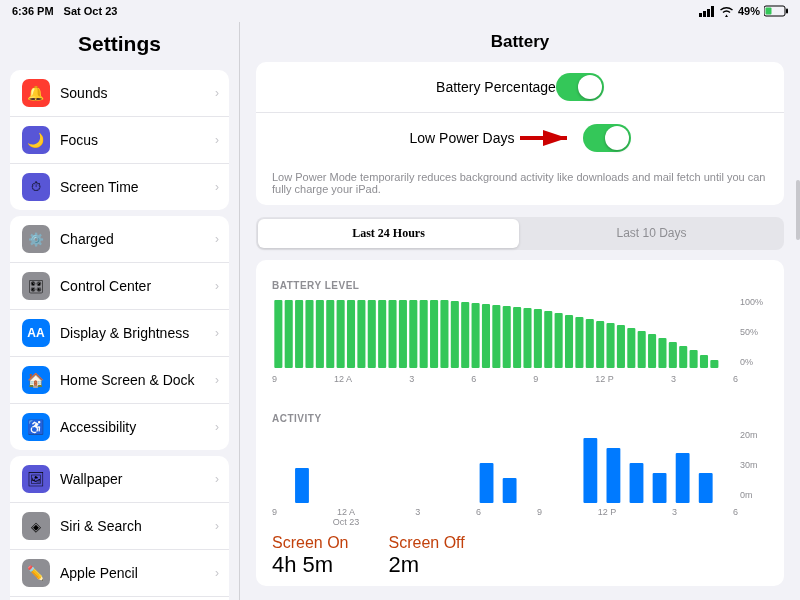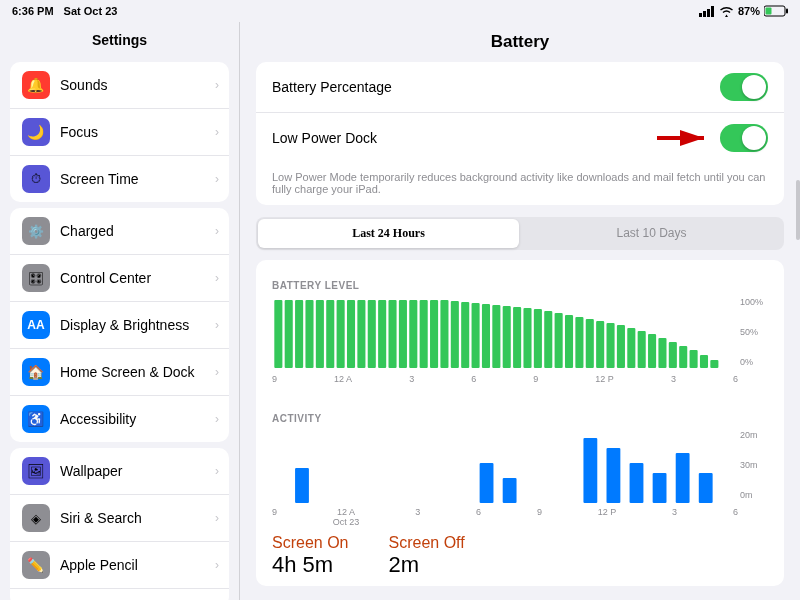--- a/index.html
+++ b/index.html
@@ -13,21 +13,21 @@
     }
     .status-left { display: flex; gap: 4px; align-items: center; }
     .status-right { display: flex; gap: 4px; align-items: center; }
 
     
     .sidebar {
       width: 240px; min-width: 240px; background: #f2f2f7;
       padding-top: 22px; overflow-y: auto; border-right: 1px solid #d1d1d6;
     }
     .sidebar-title {
-      text-align: center; font-size: 14px; font-weight: 600;
+      text-align: center; font-size: 21px; font-weight: 600;
       padding: 10px 0 8px; color: #000;
     }
     .sidebar-group {
       background: #fff; border-radius: 10px; margin: 6px 10px; overflow: hidden;
     }
     .sidebar-item {
       display: flex; align-items: center; padding: 9px 12px;
       border-bottom: 0.5px solid #e5e5ea; cursor: pointer; position: relative;
     }
     .sidebar-item:last-child { border-bottom: none; }
@@ -48,21 +48,21 @@
     .main-header {
       text-align: center; font-size: 17px; font-weight: 600;
       padding: 10px 0 10px; color: #000; background: #f2f2f7;
     }
 
     
     .card {
       background: #fff; border-radius: 10px; margin: 0 16px 12px; overflow: hidden;
     }
     .card-row {
-      display: flex; align-items: center; justify-content: space-between;
+      display: flex; align-items: center; justify-content: center;
       padding: 11px 16px; border-bottom: 0.5px solid #e5e5ea;
     }
     .card-row:last-child { border-bottom: none; }
     .card-row-label { font-size: 14px; color: #000; }
     .card-desc { font-size: 11px; color: #8e8e93; padding: 8px 16px 10px; }
 
     
     .toggle {
       width: 48px; height: 28px; border-radius: 14px; position: relative;
       cursor: pointer; transition: background 0.2s;
@@ -119,21 +119,21 @@
       <rect x="0" y="7" width="3" height="4" fill="#000"></rect>
       <rect x="4" y="5" width="3" height="6" fill="#000"></rect>
       <rect x="8" y="3" width="3" height="8" fill="#000"></rect>
       <rect x="12" y="0" width="3" height="11" fill="#000"></rect>
     </svg>
     <svg width="15" height="11" viewBox="0 0 15 11">
       <path d="M7.5 8.5 l1.5 2.5 l-1.5 0 l-1.5 0 Z" fill="#000"></path>
       <path d="M4 6.5 Q7.5 3.5 11 6.5" stroke="#000" stroke-width="1.5" fill="none"></path>
       <path d="M1.5 4 Q7.5 -0.5 13.5 4" stroke="#000" stroke-width="1.5" fill="none"></path>
     </svg>
-    <span style="font-size:11px;font-weight:600;">87%</span>
+    <span style="font-size:11px;font-weight:600;">49%</span>
     <svg width="24" height="12" viewBox="0 0 24 12">
       <rect x="0" y="1" width="21" height="10" rx="2" ry="2" stroke="#000" stroke-width="1" fill="none"></rect>
       <rect x="22" y="3.5" width="2" height="5" rx="1" fill="#000"></rect>
       <rect x="1.5" y="2.5" width="6" height="7" rx="1" fill="#34c759"></rect>
     </svg>
   </div>
 </div>
 
 <div class="sidebar">
   <div class="sidebar-title">Settings</div>
@@ -236,21 +236,21 @@
 
   <div class="card">
     <div class="card-row">
       <span class="card-row-label">Battery Percentage</span>
       <div class="toggle on">
         <div class="toggle-thumb"></div>
       </div>
     </div>
     <div style="position:relative;">
       <div class="card-row">
-        <span class="card-row-label">Low Power Dock</span>
+        <span class="card-row-label">Low Power Days</span>
         <div style="display:flex;align-items:center;gap:8px;">
 
           <svg width="60" height="28" viewBox="0 0 60 28">
             <defs>
               <marker id="arrowhead" markerWidth="6" markerHeight="4" refX="6" refY="2" orient="auto">
                 <polygon points="0 0, 6 2, 0 4" fill="#cc0000"></polygon>
               </marker>
             </defs>
             <line x1="5" y1="14" x2="52" y2="14" stroke="#cc0000" stroke-width="4" marker-end="url(#arrowhead)"></line>
           </svg>

